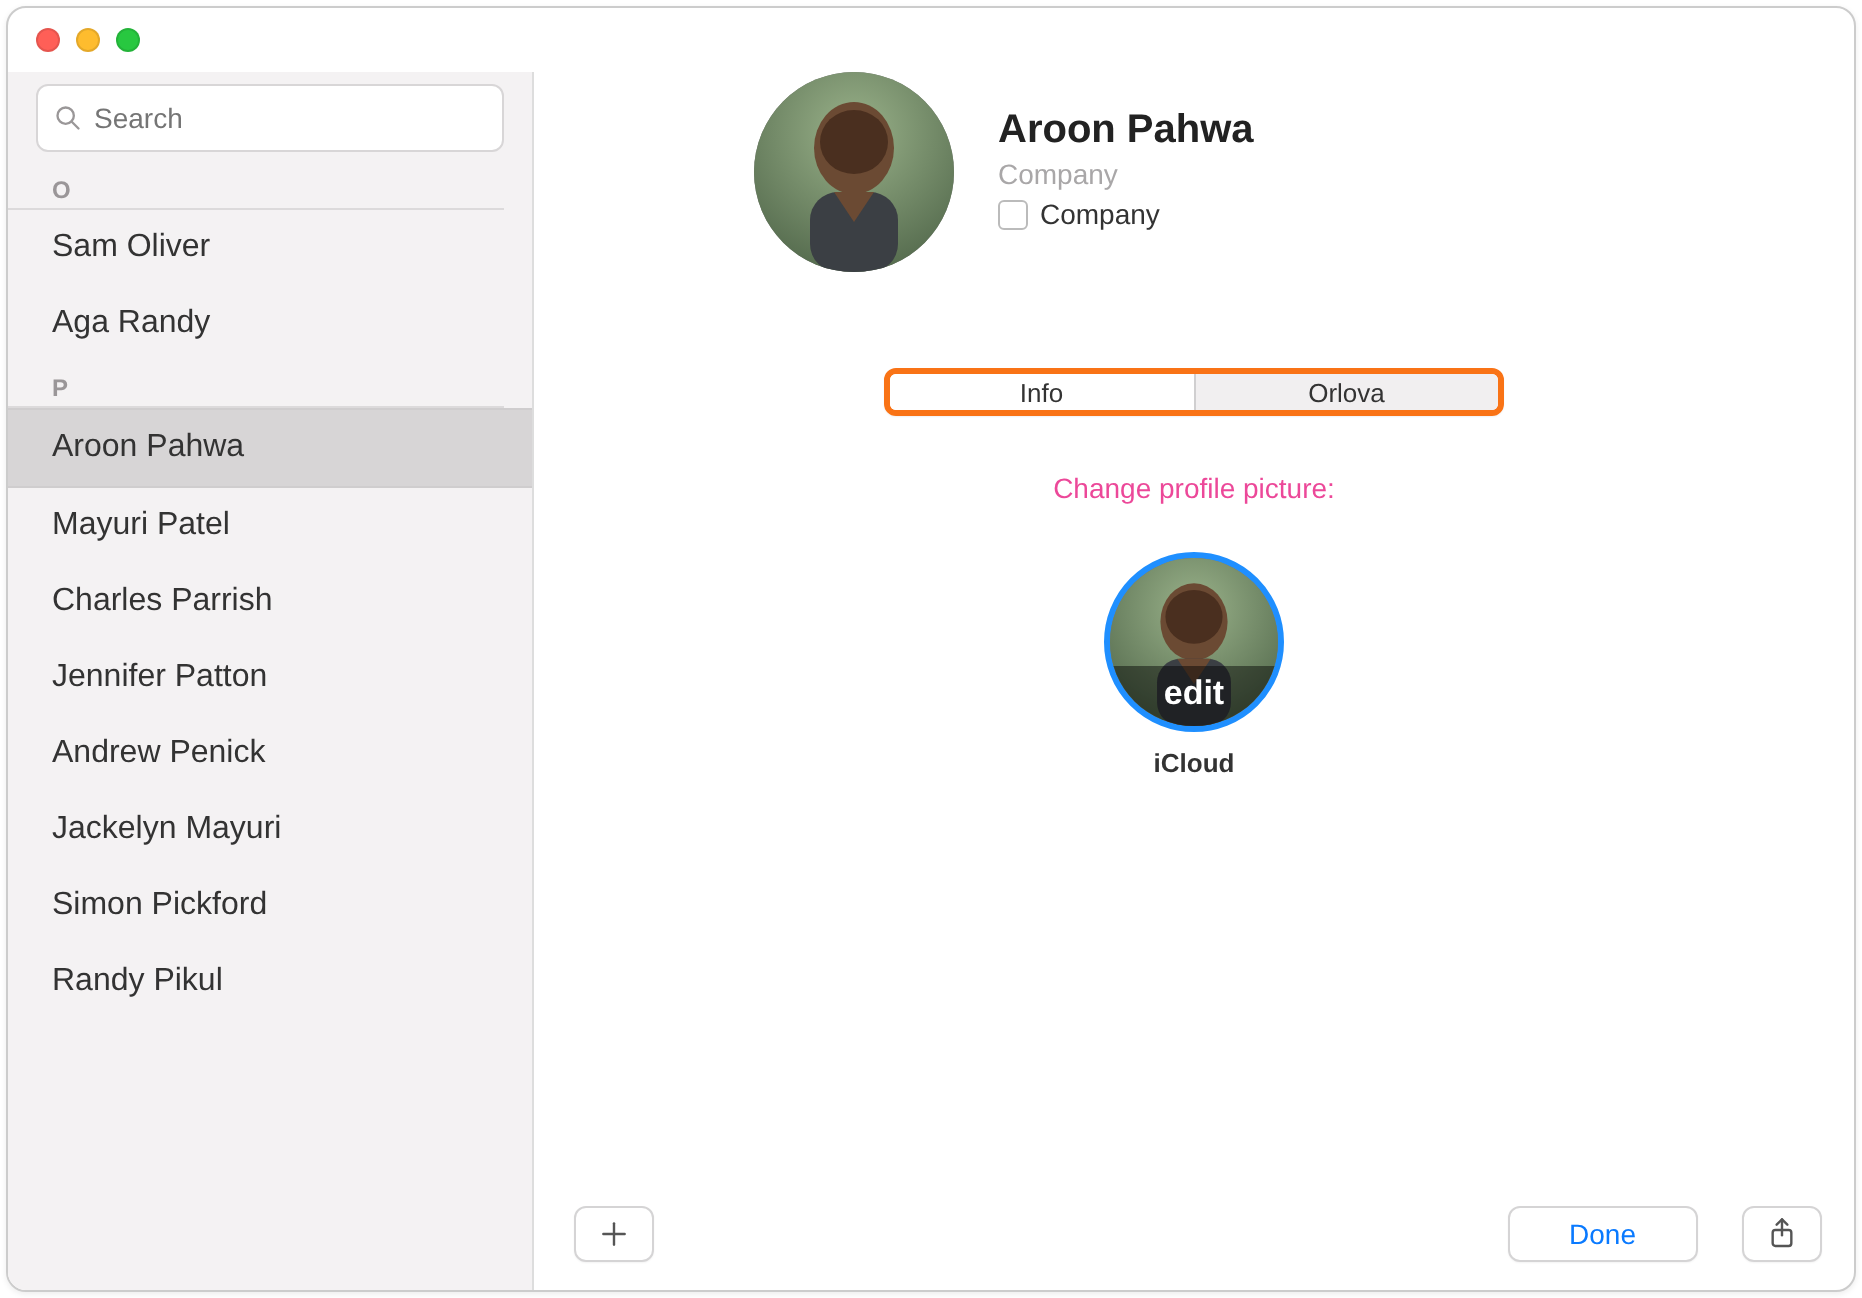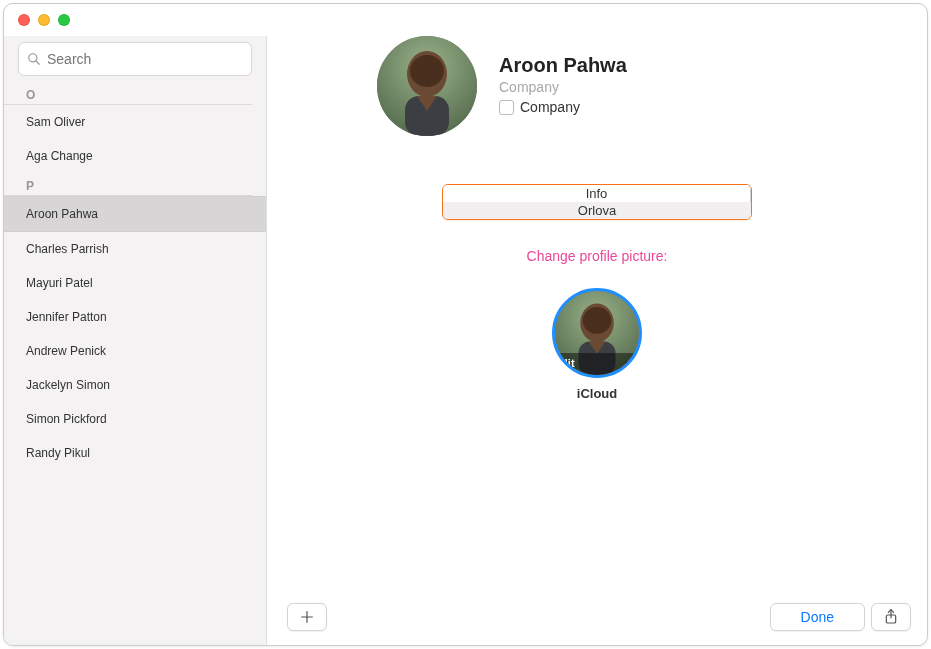--- a/index.html
+++ b/index.html
@@ -78,21 +78,21 @@
       color: #9a9698;
       font-size: 12px;
       font-weight: 600;
       padding: 6px 14px 2px 22px;
       border-bottom: 1px solid #dcdadb;
       margin: 0 14px 0 0;
     }
     .contact-list { overflow-y: auto; }
     .contact-row {
       padding: 10px 14px 10px 22px;
-      font-size: 12px;
+      font-size: 16px;
       color: #333;
       cursor: default;
     }
     .contact-row.selected {
       background: #d7d5d6;
       border-top: 1px solid #cfcdce;
       border-bottom: 1px solid #cfcdce;
     }
     
     .detail {
@@ -140,27 +140,26 @@
       background: #fff;
     }
     .company-text { font-size: 14px; color: #333; }
     .seg-wrap {
       display: flex;
       justify-content: center;
       margin-top: 48px;
     }
     .seg {
       display: flex;
-      border: 1px solid #f97316;
+      border: 3px solid #f97316;
       border-radius: 6px;
       overflow: hidden;
       width: 310px;
-      height: 36px;
+      height: 24px;
       box-shadow: 0 0.5px 1px rgba(0,0,0,0.06);
-      flex-direction: column;
     }
     .seg button {
       flex: 1;
       border: none;
       background: #fff;
       font-size: 13px;
       color: #333;
       cursor: pointer;
     }
     .seg button.active { background: #f1eff0; }
@@ -184,38 +183,39 @@
       border: 3px solid #1f8fff;
       overflow: hidden;
       position: relative;
       background: #777;
     }
     .thumb .edit-overlay {
       position: absolute;
       left: 0; right: 0; bottom: 0;
       background: rgba(0,0,0,0.45);
       color: #fff;
-      font-size: 11px;
+      font-size: 17px;
       font-weight: 600;
+      text-align: center;
       padding: 4px 0 6px 0;
     }
     .thumb-caption {
       font-size: 13px;
       color: #333;
       margin-top: 8px;
       font-weight: bold;
     }
     
     .bottombar {
       position: absolute;
       left: 0; right: 0; bottom: 0;
       display: flex;
       align-items: center;
       padding: 12px 16px 14px 20px;
-      gap: 6px;
+      gap: 22px;
     }
     .icon-btn {
       width: 40px;
       height: 28px;
       border: 1px solid #d5d4d5;
       border-radius: 6px;
       background: #fff;
       display: flex;
       align-items: center;
       justify-content: center;
@@ -253,28 +253,28 @@
           <svg width="14" height="14" viewBox="0 0 24 24">
             <circle cx="10" cy="10" r="7" fill="none" stroke="#9a9798" stroke-width="2"></circle>
             <line x1="15" y1="15" x2="21" y2="21" stroke="#9a9798" stroke-width="2" stroke-linecap="round"></line>
           </svg>
           <input type="text" placeholder="Search" style="">
         </div>
       </div>
       <div class="contact-list" id="contact-list">
           <div class="section-letter">O</div>
           <div class="contact-row">Sam Oliver</div>
-          <div class="contact-row">Aga Change</div>
+          <div class="contact-row">Aga Randy</div>
           <div class="section-letter">P</div>
           <div class="contact-row selected">Aroon Pahwa</div>
+          <div class="contact-row">Mayuri Patel</div>
           <div class="contact-row">Charles Parrish</div>
-          <div class="contact-row">Mayuri Patel</div>
           <div class="contact-row">Jennifer Patton</div>
           <div class="contact-row">Andrew Penick</div>
-          <div class="contact-row">Jackelyn Simon</div>
+          <div class="contact-row">Jackelyn Mayuri</div>
           <div class="contact-row">Simon Pickford</div>
           <div class="contact-row">Randy Pikul</div>
         </div>
     </div>
 
     <div class="detail">
       <div class="header">
         <div class="avatar-lg">
           <svg class="avatar-svg" viewBox="0 0 100 100">
             <defs>

